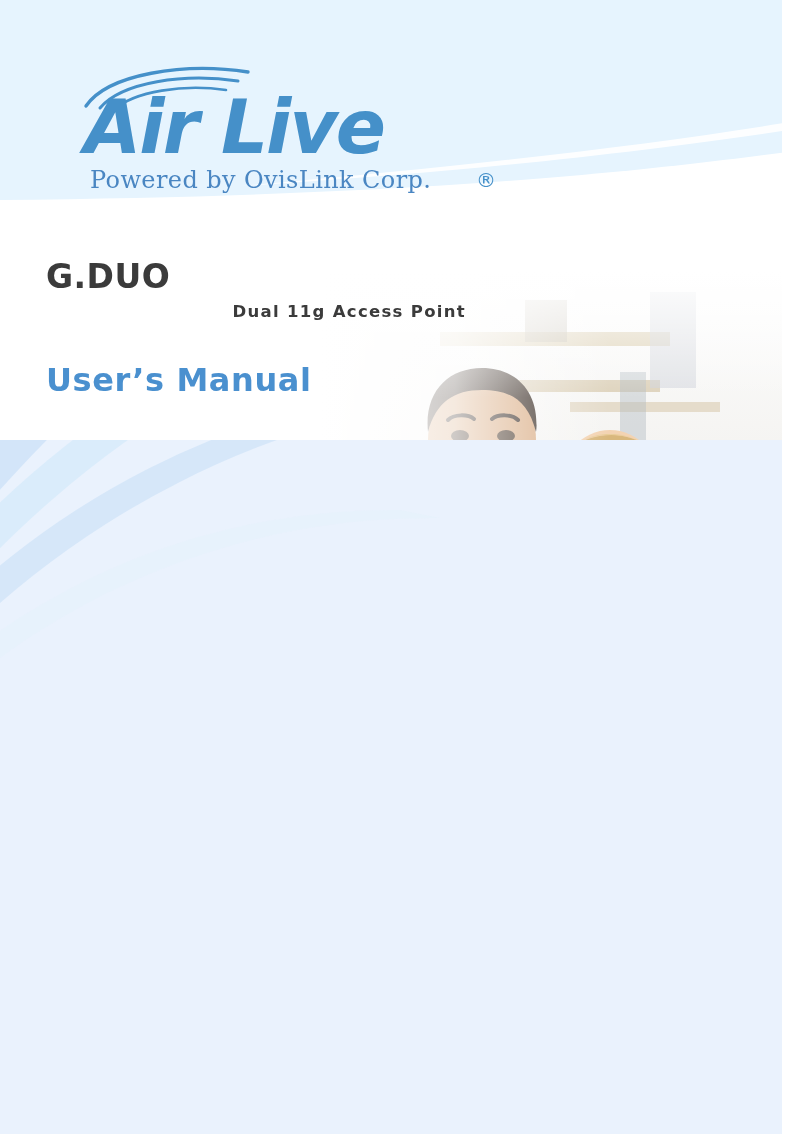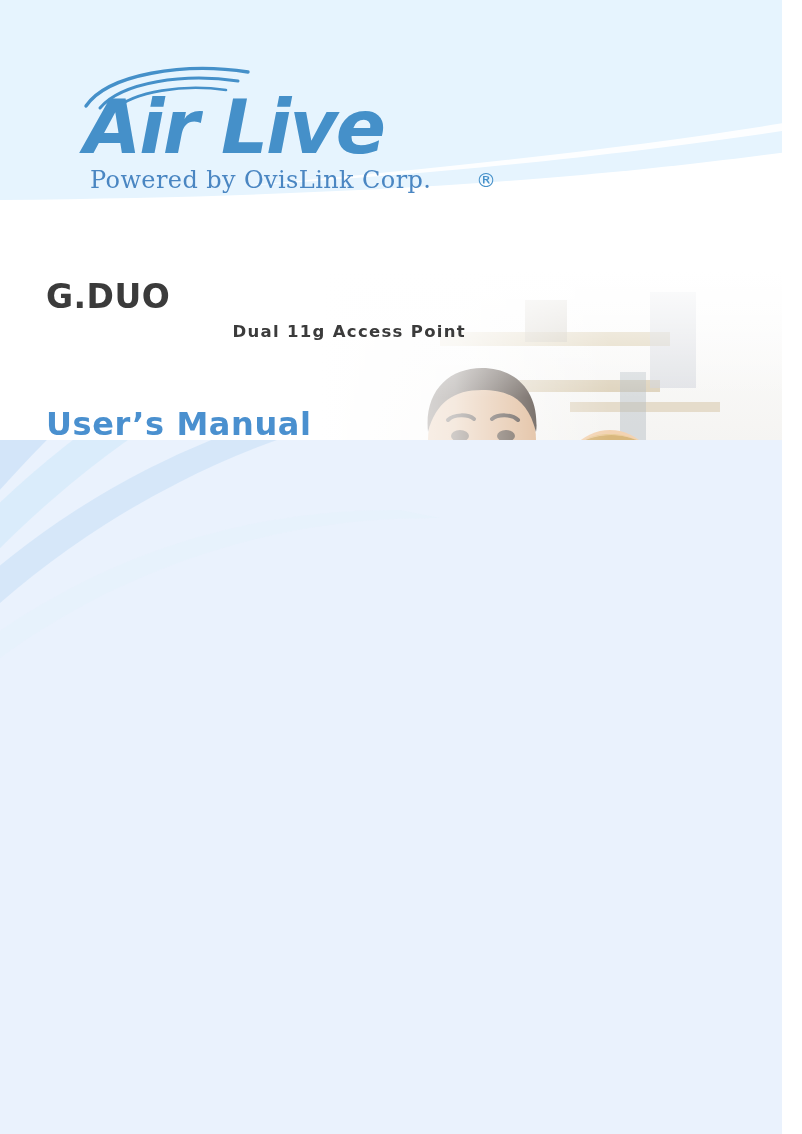--- a/index.html
+++ b/index.html
@@ -103,39 +103,38 @@
     left:46px; top:258px;
     width:420px;
   }
   .model-name {
     font-family:"DejaVu Sans", sans-serif;
     font-weight:bold;
     font-size:33px;
     color:#3b3b3b;
     letter-spacing:0.5px;
     line-height:1.15;
-    margin-top:20px;
   }
   .model-subtitle {
     font-family:"DejaVu Sans", sans-serif;
     font-weight:bold;
     font-size:16.5px;
     color:#3b3b3b;
     letter-spacing:1.3px;
     margin-top:6px;
     line-height:1.2;
     text-align:right;
   }
   .manual-title {
     font-family:"DejaVu Sans", sans-serif;
     font-weight:bold;
     font-size:32px;
     color:#4a90cf;
     letter-spacing:0.6px;
-    margin-top:64px;
+    margin-top:40px;
     line-height:1.15;
   }
 </style>
 </head>
 <body>
 
 <div id="cover">
 
   <div class="lower-field"></div>
 

